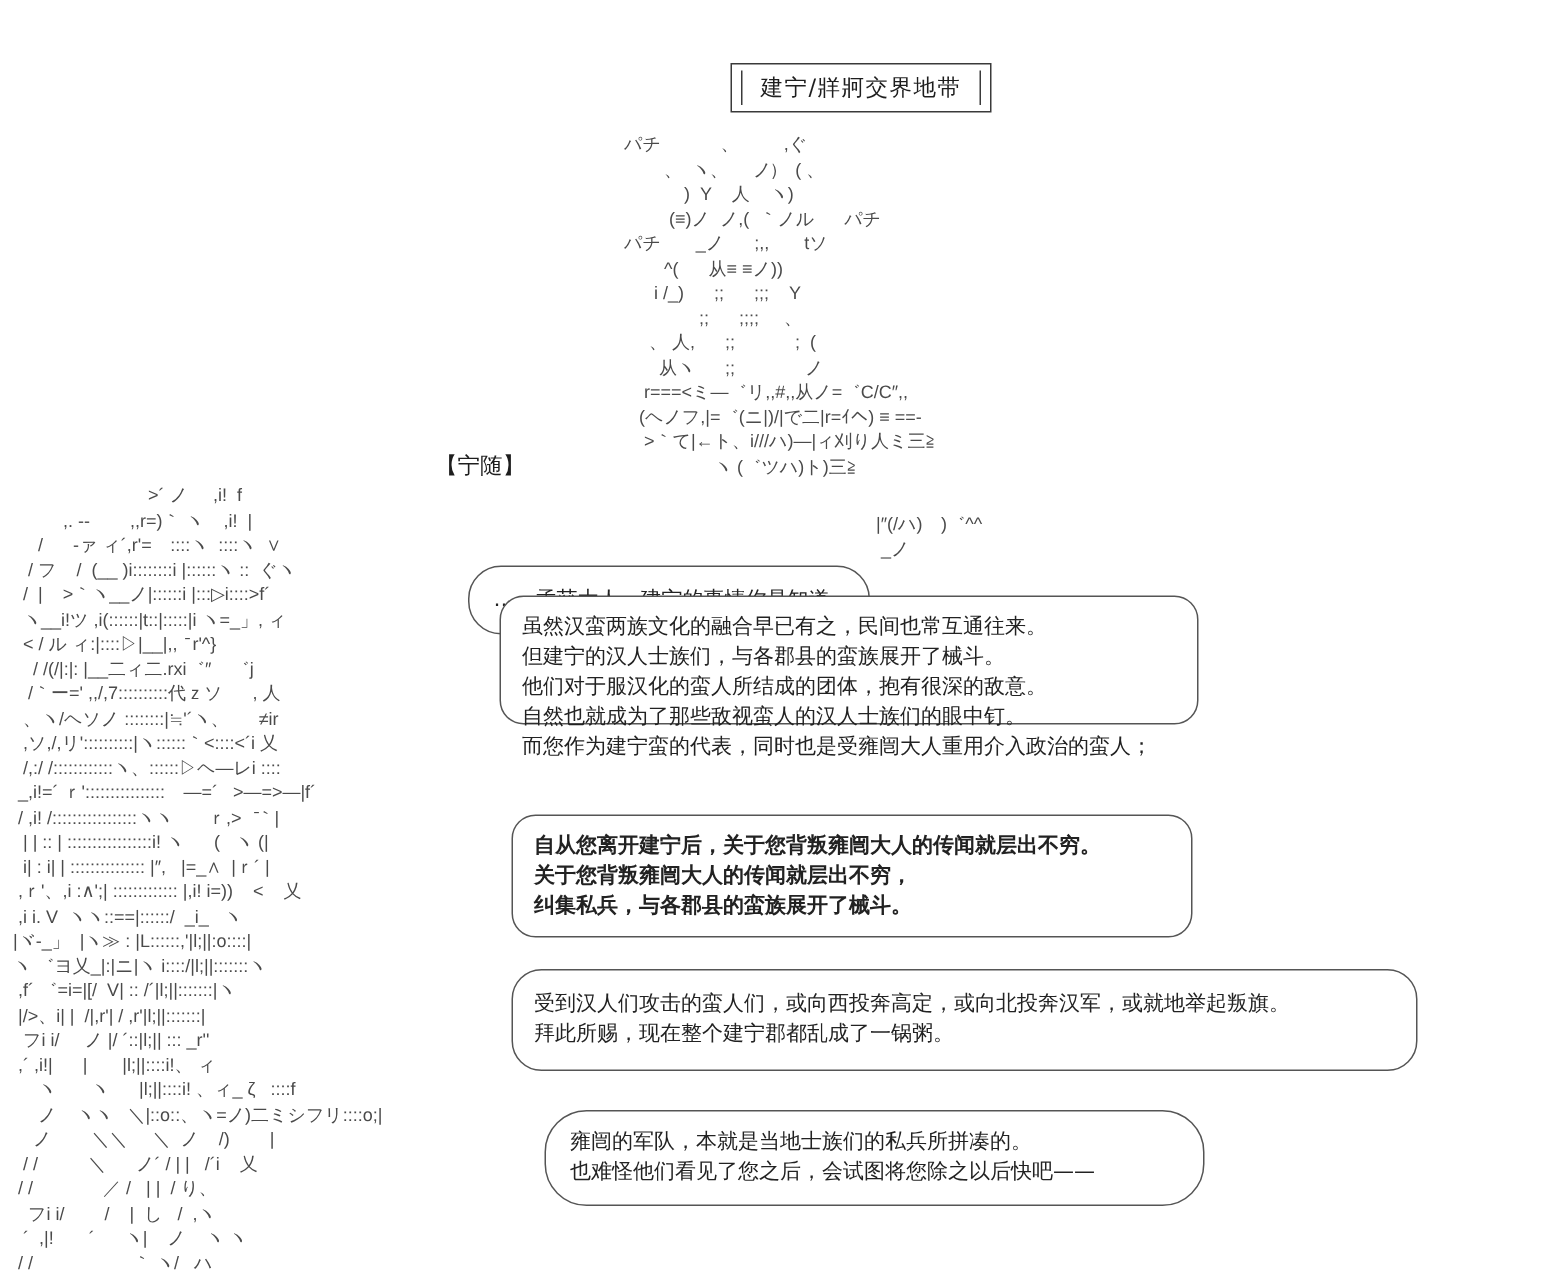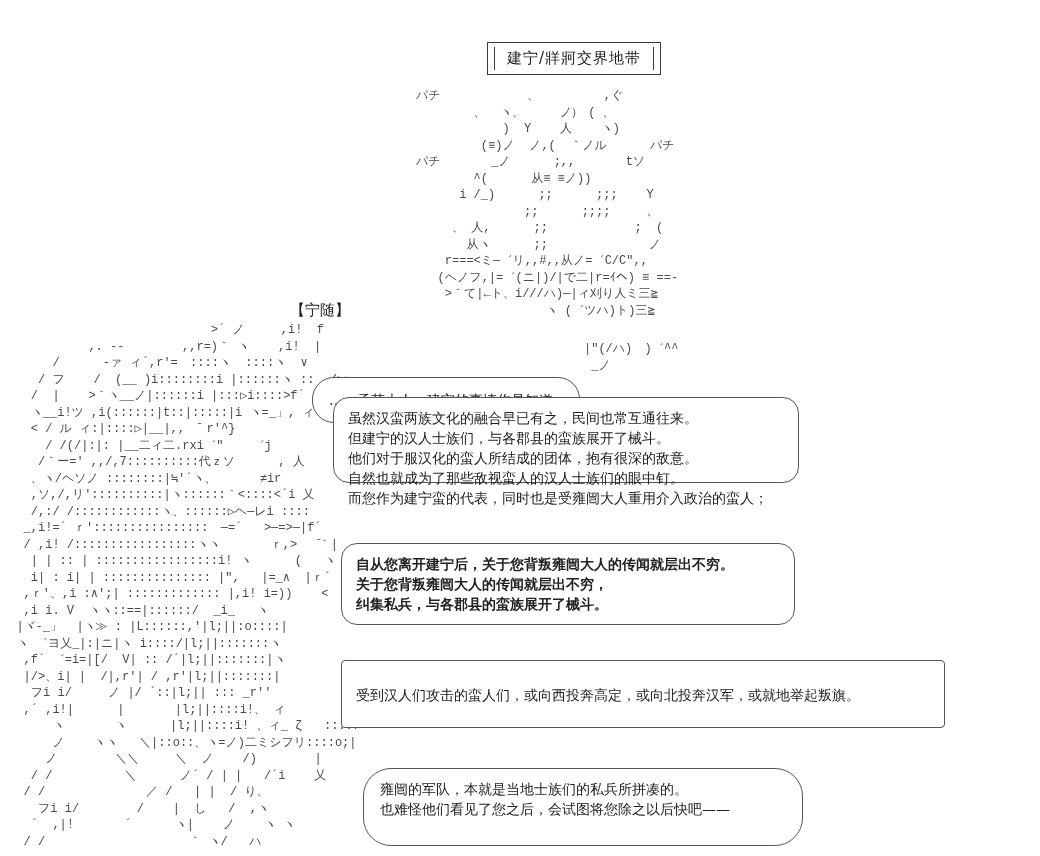--- a/index.html
+++ b/index.html
@@ -24,21 +24,21 @@
     border-left: 1px solid #3a3a3a;
     border-right: 1px solid #3a3a3a;
     padding: 2px 12px;
     font-size: 15px;
     letter-spacing: 1px;
     white-space: nowrap;
   }
   
   pre.aa {
     position: absolute;
-    font-family: Liberation Mono, monospace;
+    font-family: Liberation Sans, sans-serif;
     font-size: 12px;
     line-height: 16.5px;
     color: #4a4a4a;
     white-space: pre;
   }
   #campfire-art { left: 416px; top: 88px; }
   #figure-art   { left: 2px;  top: 322px; }
   #bubble1-tail-art { left: 584px; top: 341px; }
   
   .speaker-name {
@@ -61,22 +61,22 @@
   .bubble .line { line-height: 20px; }
   #bubble-1 {
     left: 312px; top: 342px; width: 268px; height: 46px;
     border-radius: 22px;
     display: flex; align-items: center;
     padding-left: 16px;
     margin-top: 35px;
   }
   #bubble-2 { left: 333px; top: 397px; width: 466px; height: 86px; border-radius: 16px; padding: 10px 0 0 14px; }
   #bubble-3 { left: 341px; top: 543px; width: 454px; height: 82px;  border-radius: 16px; padding: 10px 0 0 14px; font-weight: bold; }
-  #bubble-4 { left: 341px; top: 646px; width: 604px; height: 68px;  border-radius: 4px; padding: 24px 0 0 14px; margin-top: 14px; }
-  #bubble-5 { left: 363px; top: 740px; width: 440px; height: 78px;  border-radius: 28px; padding: 10px 0 0 16px; margin-top: 28px; }
+  #bubble-4 { left: 341px; top: 646px; width: 604px; height: 68px;  border-radius: 20px; padding: 12px 0 0 14px; }
+  #bubble-5 { left: 363px; top: 740px; width: 440px; height: 64px;  border-radius: 28px; padding: 10px 0 0 16px; }
 </style>
 </head>
 <body>
 
 <div class="location-banner">
   <div class="inner">建宁/牂牁交界地带</div>
 </div>
 
 <pre class="aa" id="campfire-art">パチ            、         ,ぐ
         、  ヽ、     ノ)゙( 、ゝ
@@ -144,18 +144,19 @@
 </div>
 
 <div class="bubble" id="bubble-3">
   <div class="line">自从您离开建宁后，关于您背叛雍闿大人的传闻就层出不穷。</div>
   <div class="line">关于您背叛雍闿大人的传闻就层出不穷，</div>
   <div class="line">纠集私兵，与各郡县的蛮族展开了械斗。</div>
 </div>
 
 <div class="bubble" id="bubble-4">
   <div class="line">受到汉人们攻击的蛮人们，或向西投奔高定，或向北投奔汉军，或就地举起叛旗。</div>
+  <div class="line">拜此所赐，现在整个建宁郡都乱成了一锅粥。</div>
 </div>
 
 <div class="bubble" id="bubble-5">
   <div class="line">雍闿的军队，本就是当地士族们的私兵所拼凑的。</div>
   <div class="line">也难怪他们看见了您之后，会试图将您除之以后快吧——</div>
 </div>
 
 </body></html>

